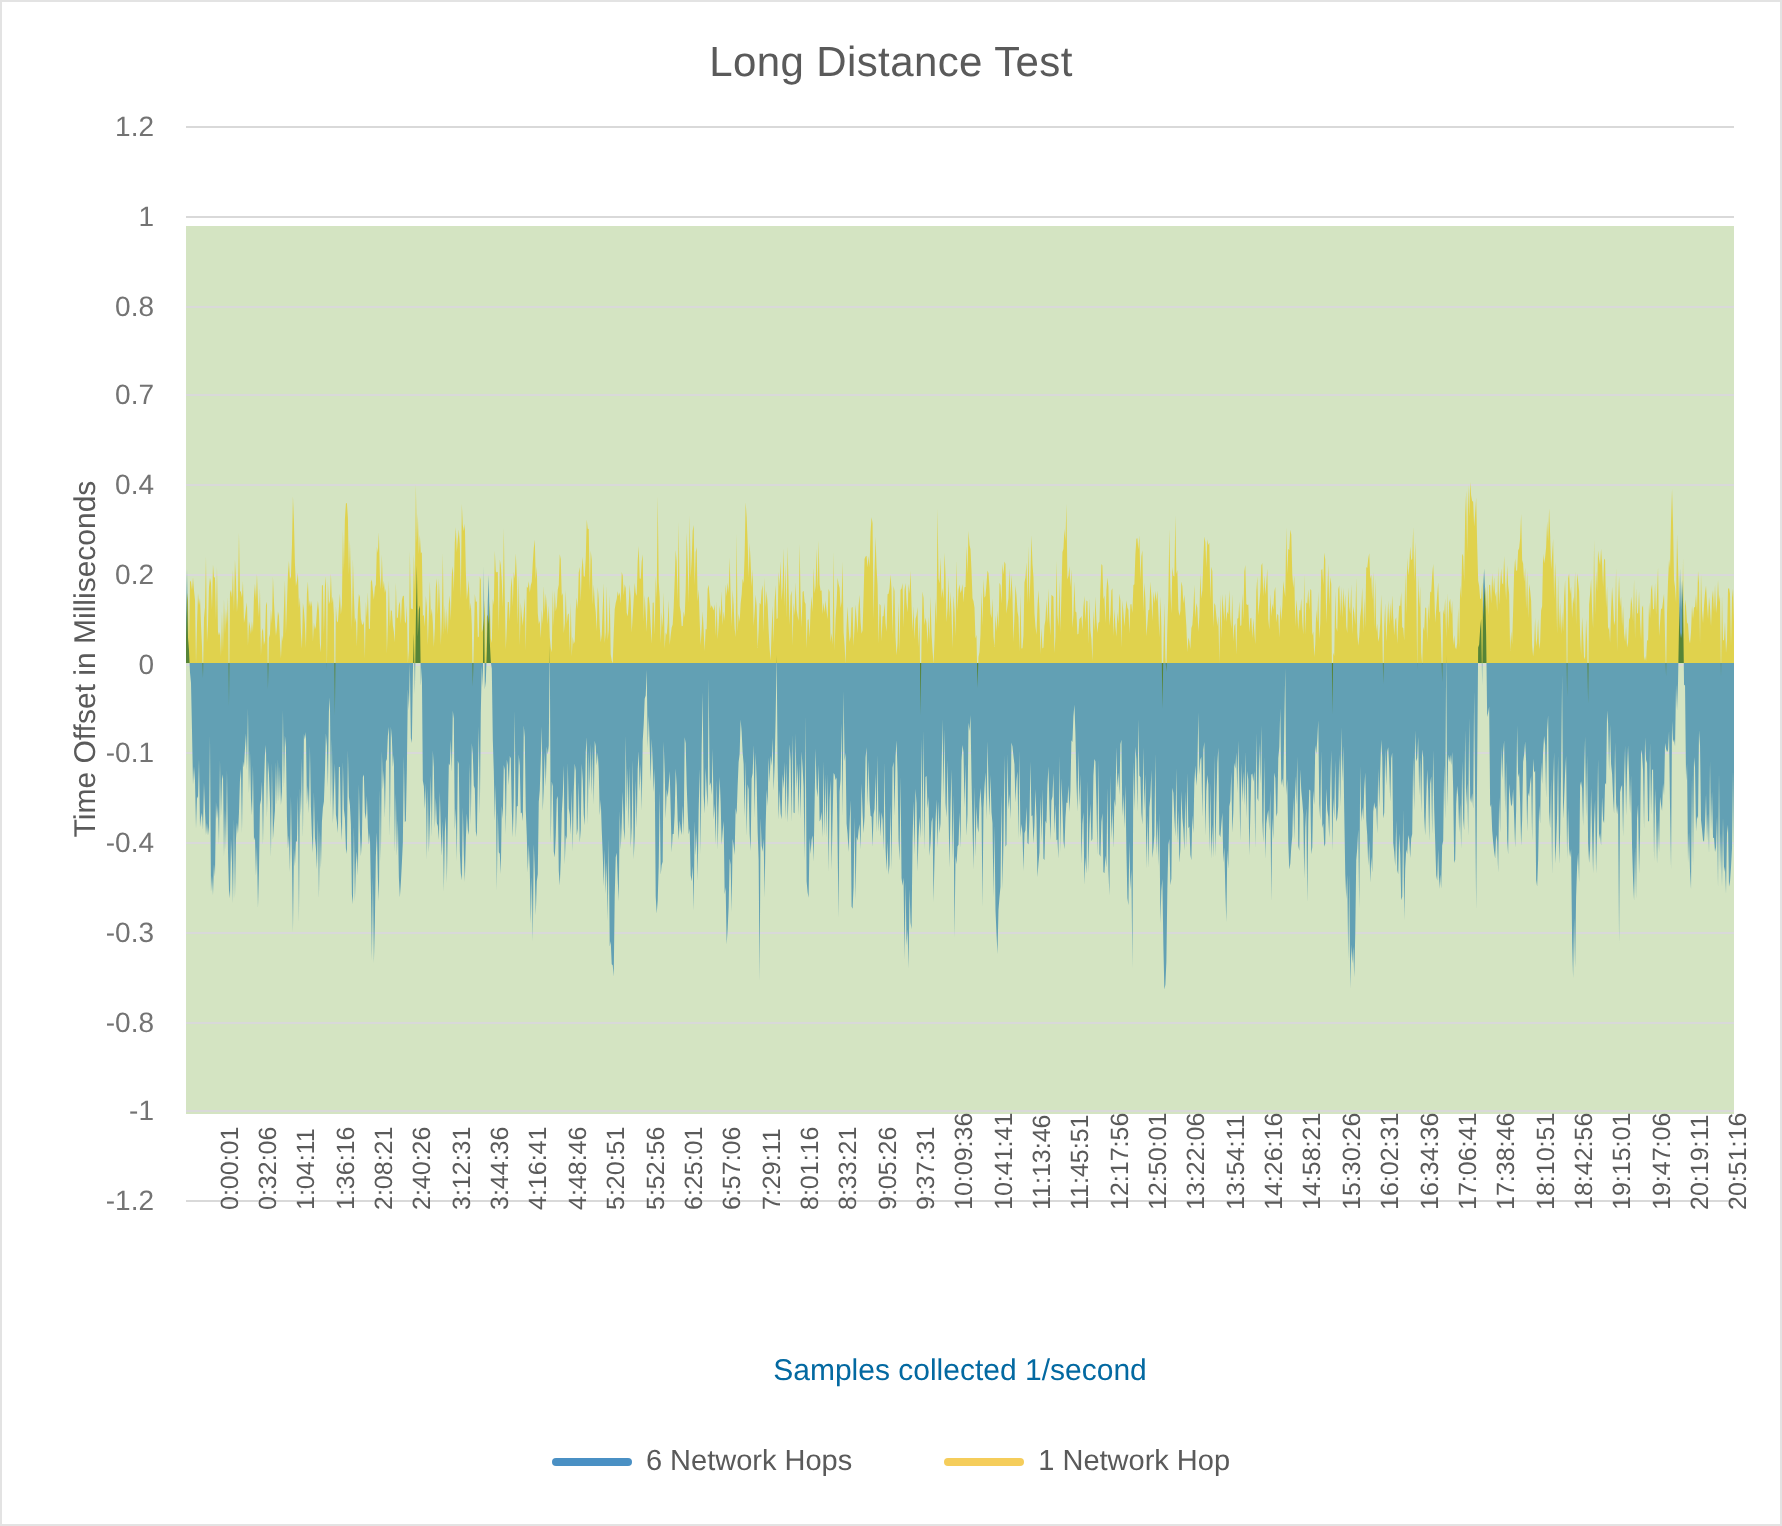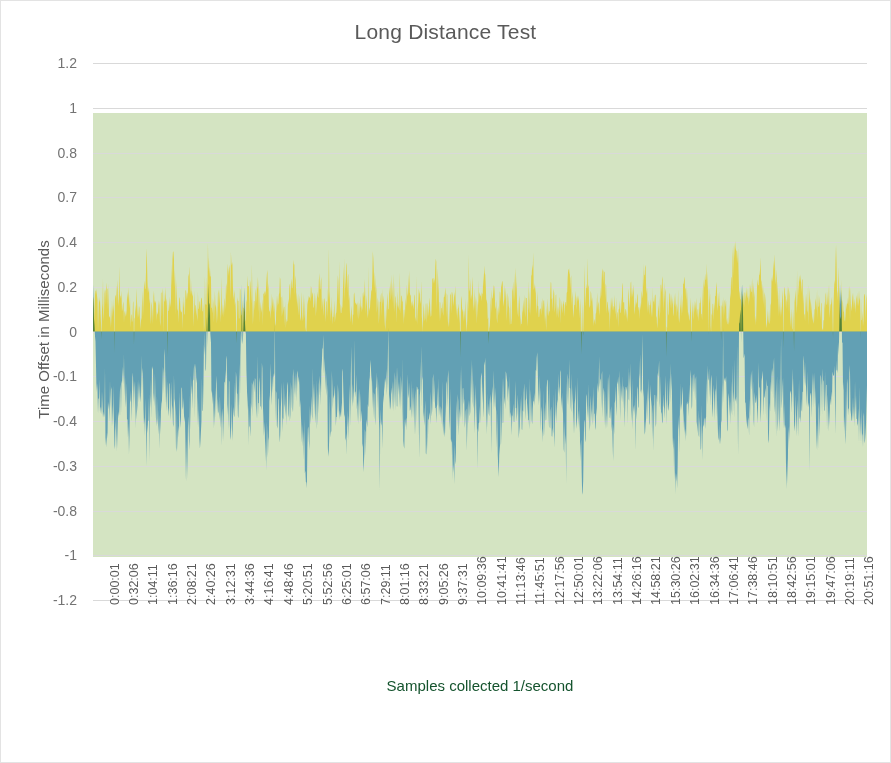--- a/index.html
+++ b/index.html
@@ -28,21 +28,21 @@
     left:-88px;top:320px;
     width:260px;
     text-align:center;
     font-size:15px;color:#5a5a5a;
     transform:rotate(-90deg);
     transform-origin:center center;
     white-space:nowrap;
   }
   #x-axis-title{
     position:absolute;left:92px;top:676px;width:774px;
-    text-align:center;font-size:15px;color:#14532d;
+    text-align:center;font-size:15px;color:#0369a1;
     white-space:nowrap;
   }
   
   #plot-wrap{
     position:absolute;left:92px;top:62px;width:774px;height:537px;
   }
   #plot-band{
     position:absolute;left:0;top:50px;width:774px;height:444px;
     background:#d4e4c2;
   }
@@ -177,14 +177,24 @@
       <div class="x-label" style="left: 672.575px;">18:10:51</div>
       <div class="x-label" style="left: 691.925px;">18:42:56</div>
       <div class="x-label" style="left: 711.275px;">19:15:01</div>
       <div class="x-label" style="left: 730.625px;">19:47:06</div>
       <div class="x-label" style="left: 749.975px;">20:19:11</div>
       <div class="x-label" style="left: 769.325px;">20:51:16</div>
     </div>
 
   <div id="x-axis-title">Samples collected 1/second</div>
 
+  <div id="legend">
+    <div class="legend-item">
+      <span class="legend-swatch" style="background: rgb(74, 144, 196);"></span>
+      <span class="legend-label">6 Network Hops</span>
+    </div>
+    <div class="legend-item">
+      <span class="legend-swatch" style="background: rgb(245, 205, 91);"></span>
+      <span class="legend-label">1 Network Hop</span>
+    </div>
+  </div>
 
 </div>
 
 </body></html>

